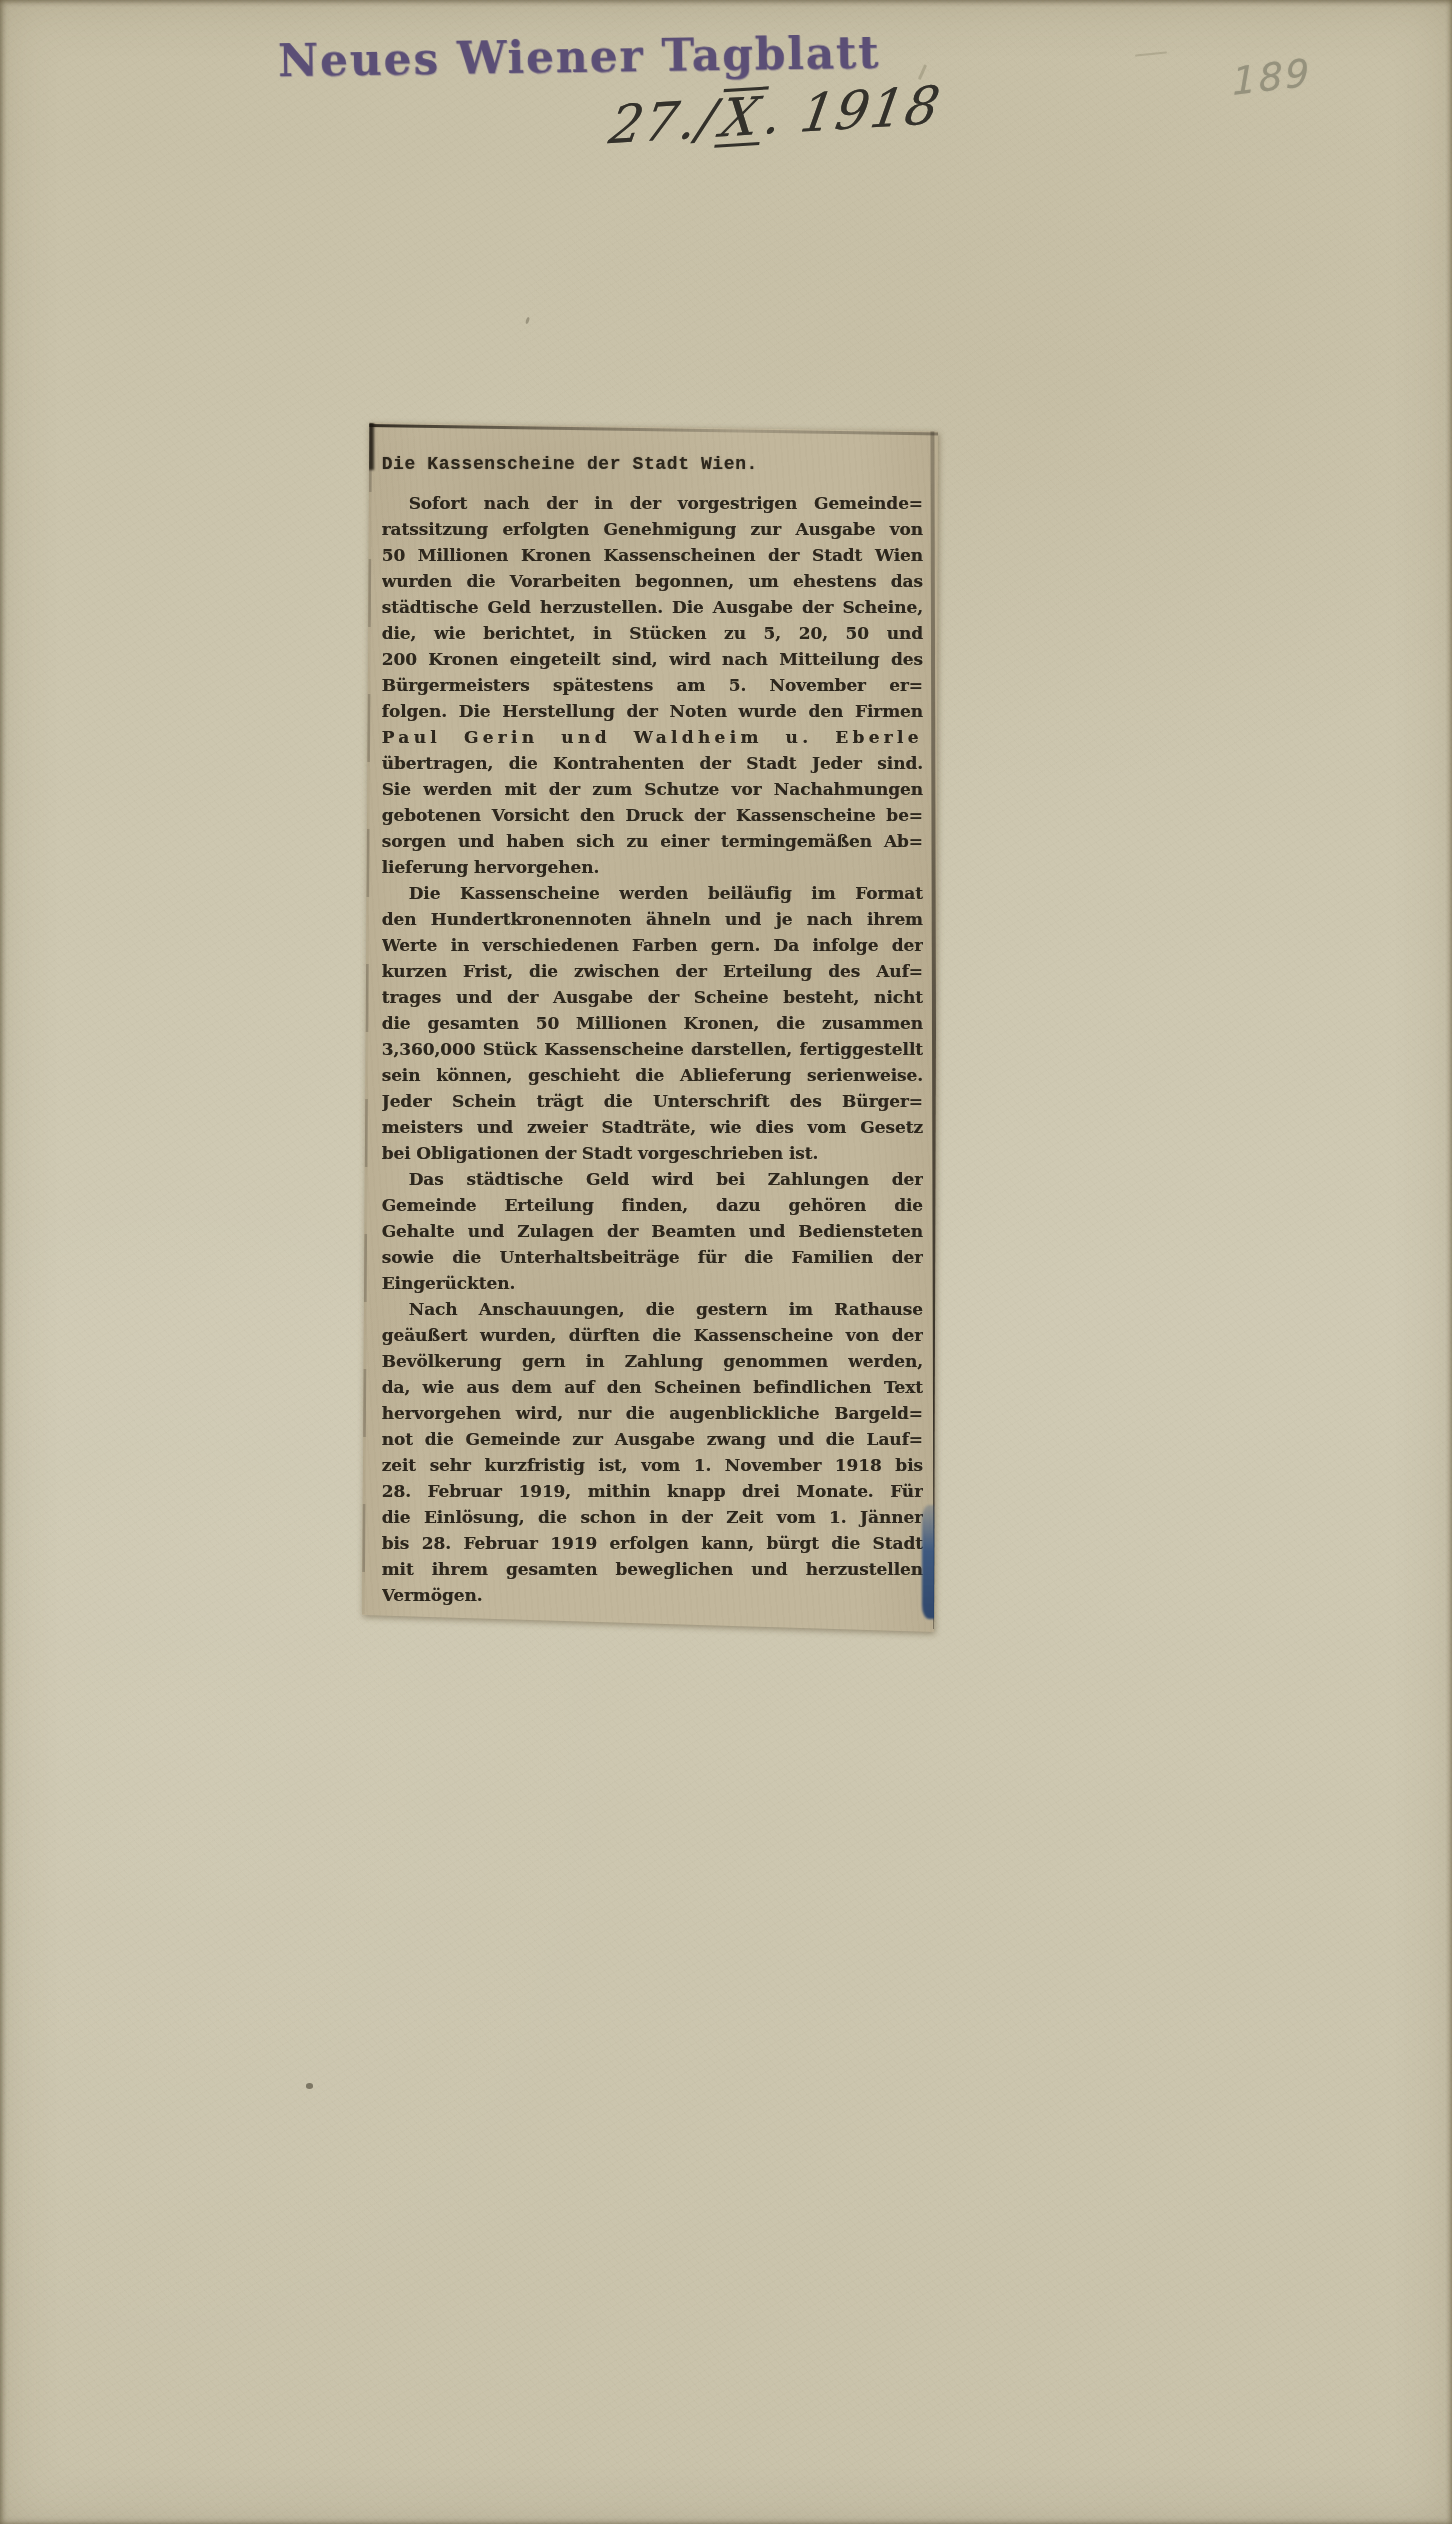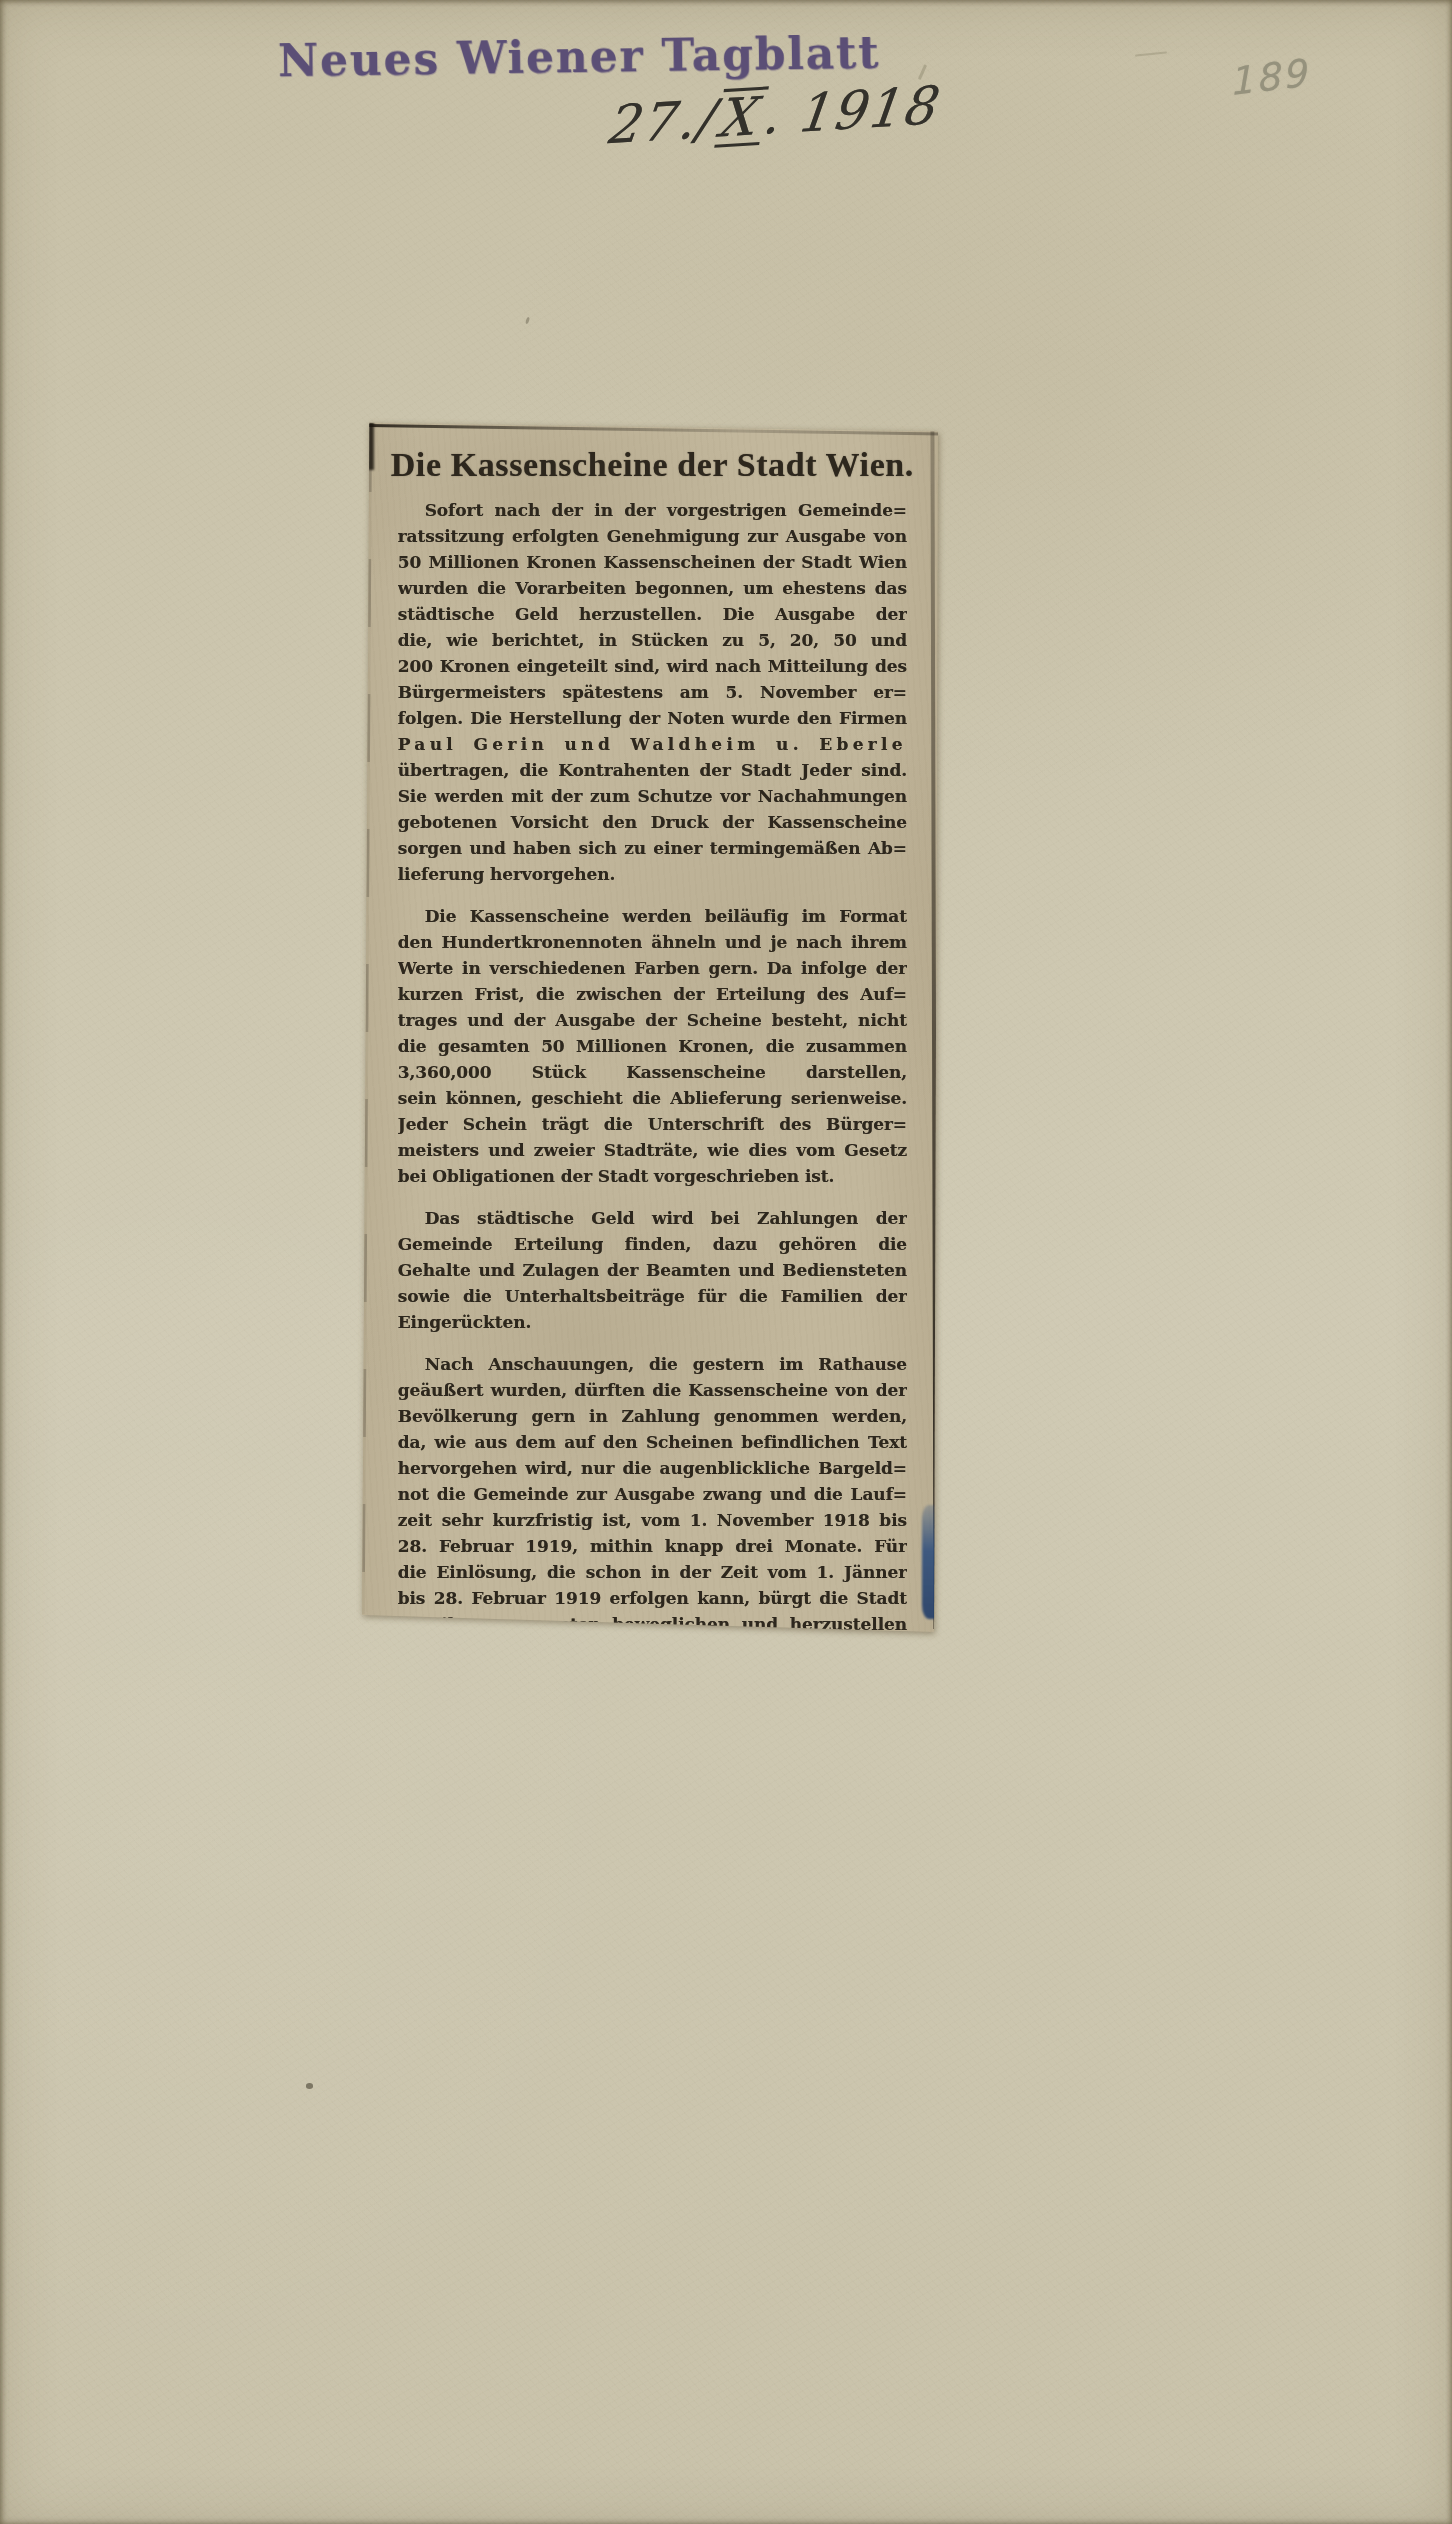--- a/index.html
+++ b/index.html
@@ -97,32 +97,32 @@
     filter:blur(0.2px);
   }
   .blue-mark{
     position:absolute;right:1.8px;bottom:16px;width:16px;height:114px;
     background:linear-gradient(180deg, rgba(46,78,125,0.25), rgba(46,78,125,0.88) 40%, rgba(36,62,104,0.92));
     border-radius:45% 20% 20% 45% / 12% 8% 8% 12%;
     filter:blur(1.2px);
   }
   
   .title{
-    margin:0 0 8.6px 0;text-align:center;
-    font-family:Liberation Serif, serif;font-weight:bold;font-size:34px;line-height:33px;
+    margin:0 0 8.6px 0;text-align:left;
+    font-family:Liberation Mono, monospace;font-weight:bold;font-size:18px;line-height:33px;
     color:var(--ink,#2d271d);letter-spacing:0.6px;
     text-shadow:0 0 1.2px rgba(40,33,22,0.55);
   }
   .article{
     font-family:"DejaVu Serif", serif;font-weight:bold;
     font-size:17px;line-height:26px;letter-spacing:-0.1px;
     color:var(--ink,#2d271d);
     text-shadow:0 0 0.6px rgba(43,38,29,0.5);
   }
-  .para{margin:16px;}
+  .para{margin:0;}
   .line{
     height:26px;overflow:hidden;
     text-align:justify;text-align-last:justify;
   }
   .line.first{text-indent:27px;}
   .line.last{text-align-last:left;}
   .line.sperr{letter-spacing:4.3px;}
   
   .speck{position:absolute;background:rgba(60,55,40,0.55);border-radius:50%;}
   .fiber{position:absolute;background:rgba(100,95,70,0.45);border-radius:1.2px;}

